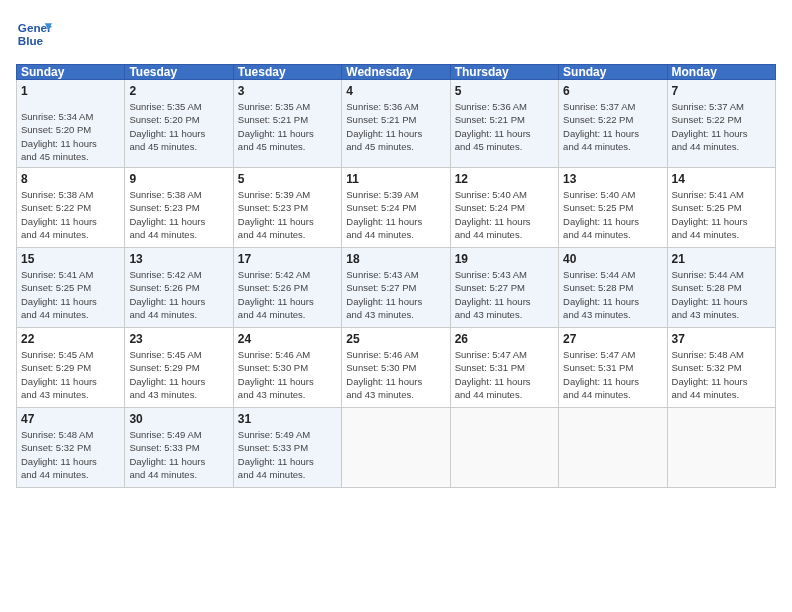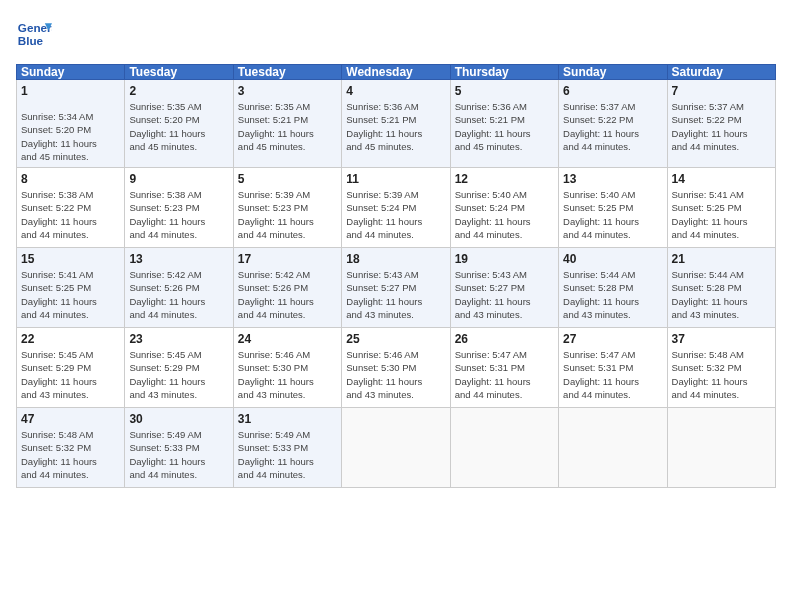--- a/index.html
+++ b/index.html
@@ -96,21 +96,21 @@
 
 <table>
   <thead>
     <tr>
     <th>Sunday</th>
         <th>Tuesday</th>
         <th>Tuesday</th>
         <th>Wednesday</th>
         <th>Thursday</th>
         <th>Sunday</th>
-        <th>Saturday</th>
+        <th>Monday</th>
       </tr>
   </thead>
   <tbody id="calendar-body">
   <tr>
         <td>
           <span class="day-num">1</span>
           <div class="day-info" style="white-space: pre-line; margin-top: 12px;">Sunrise: 5:34 AM
 Sunset: 5:20 PM
 Daylight: 11 hours
 and 45 minutes.</div>

